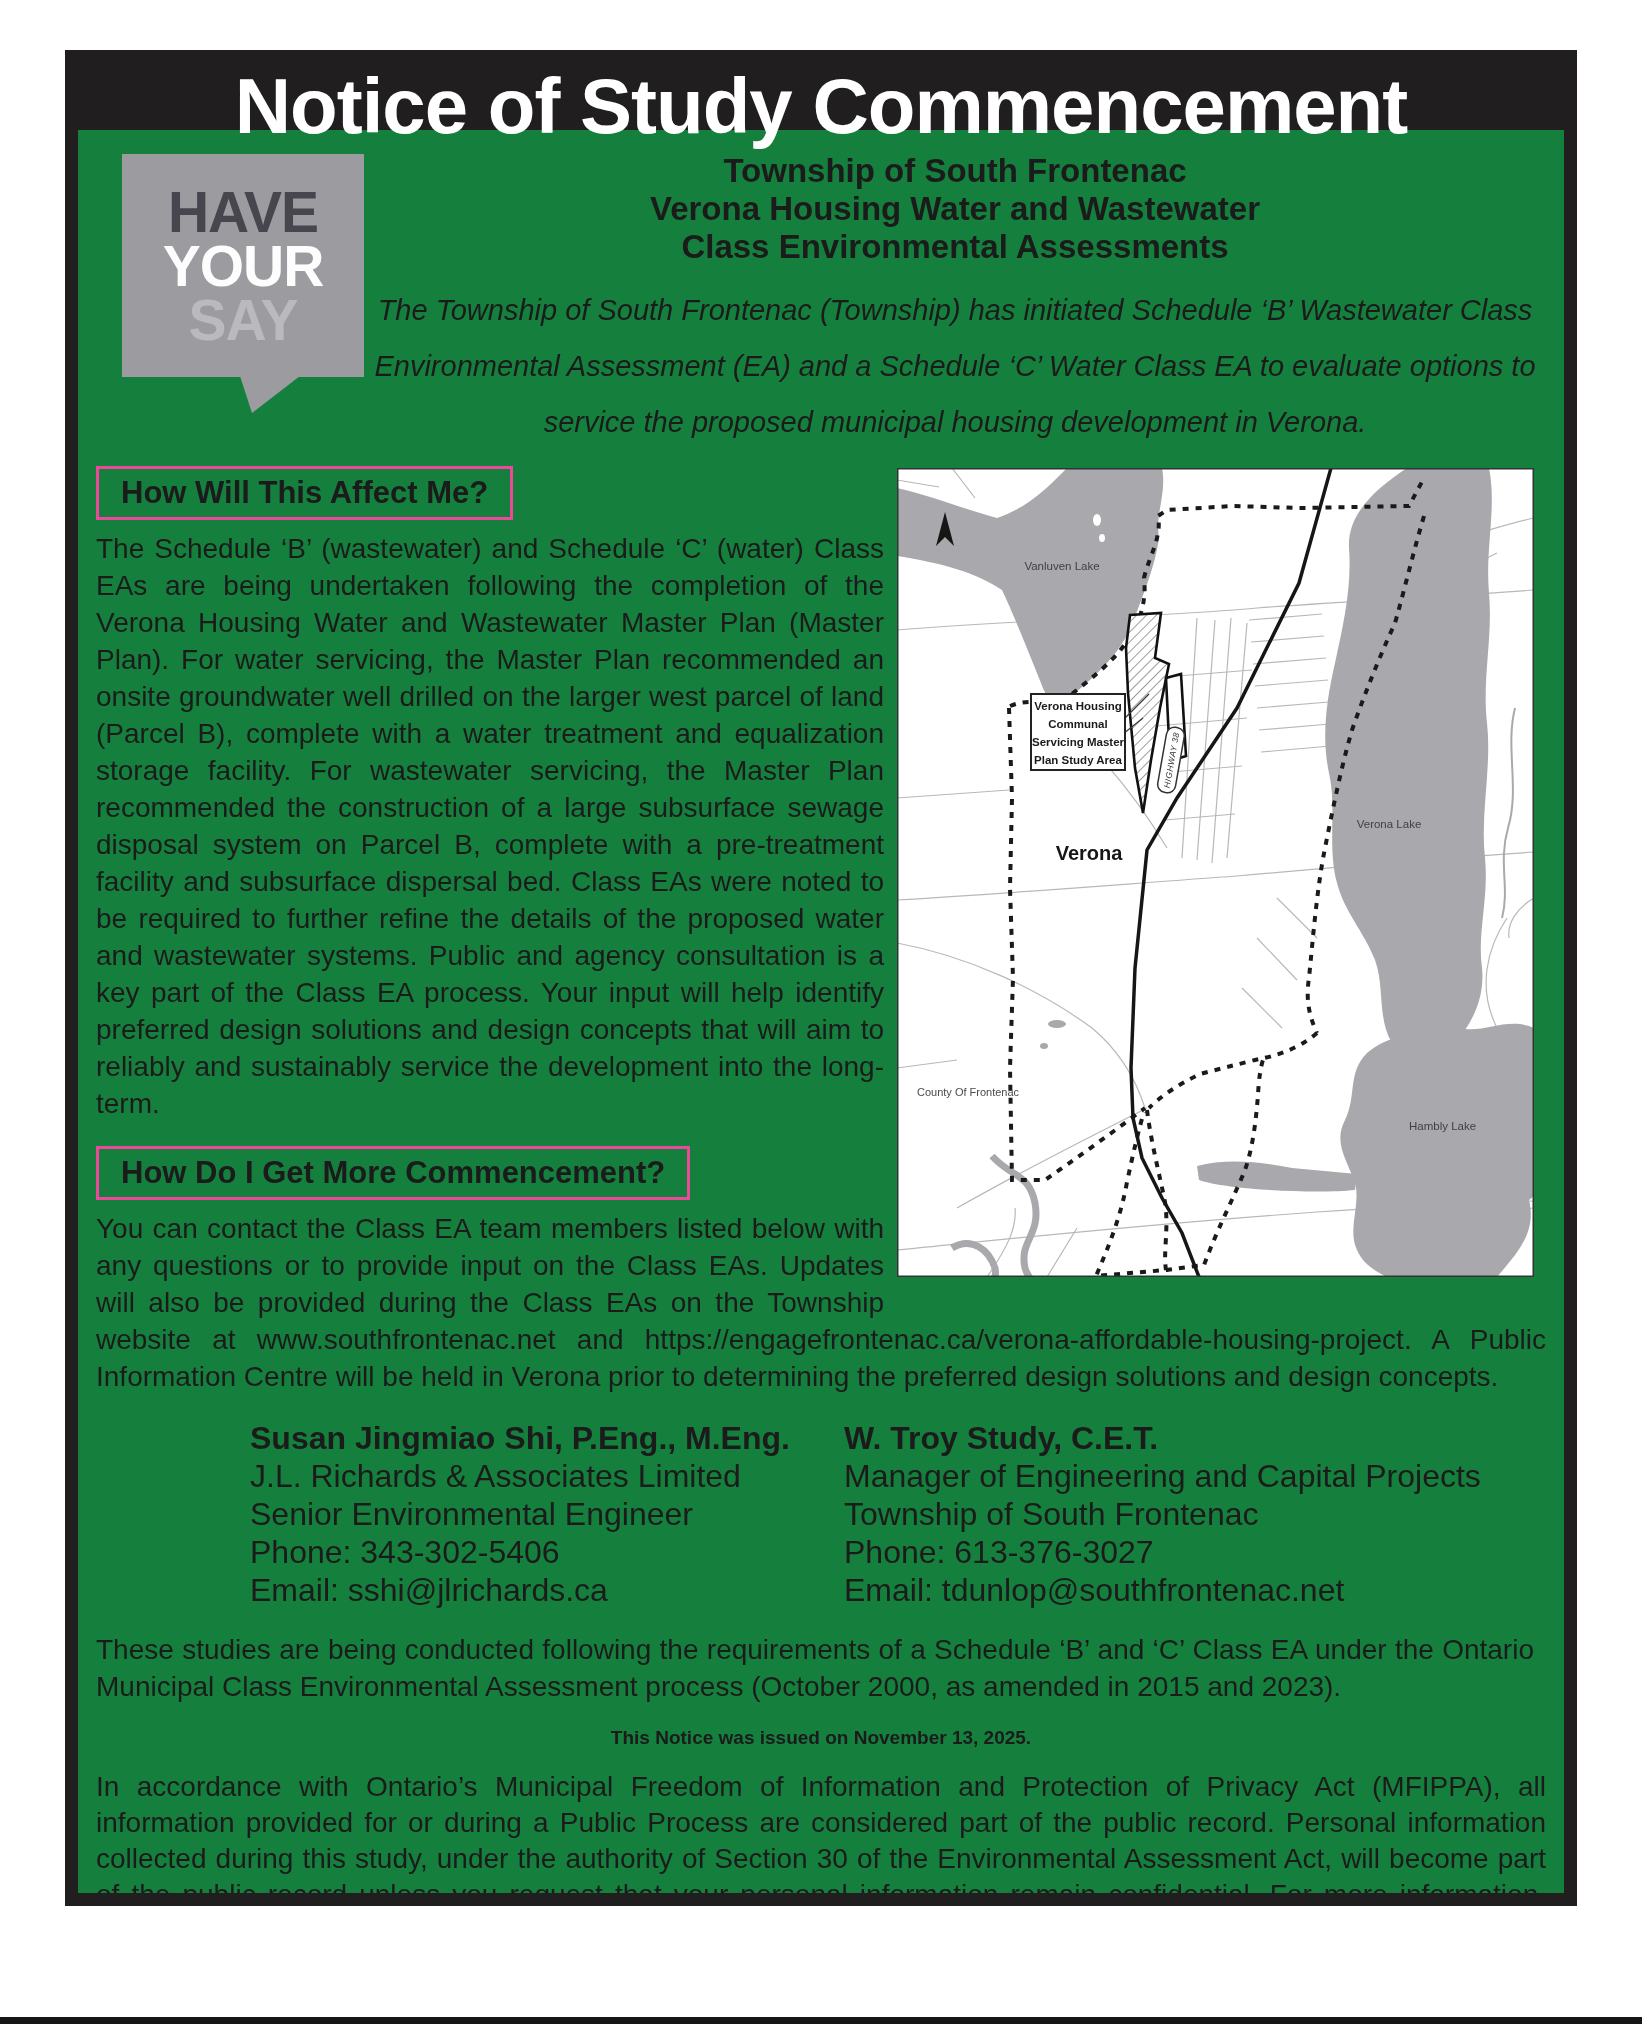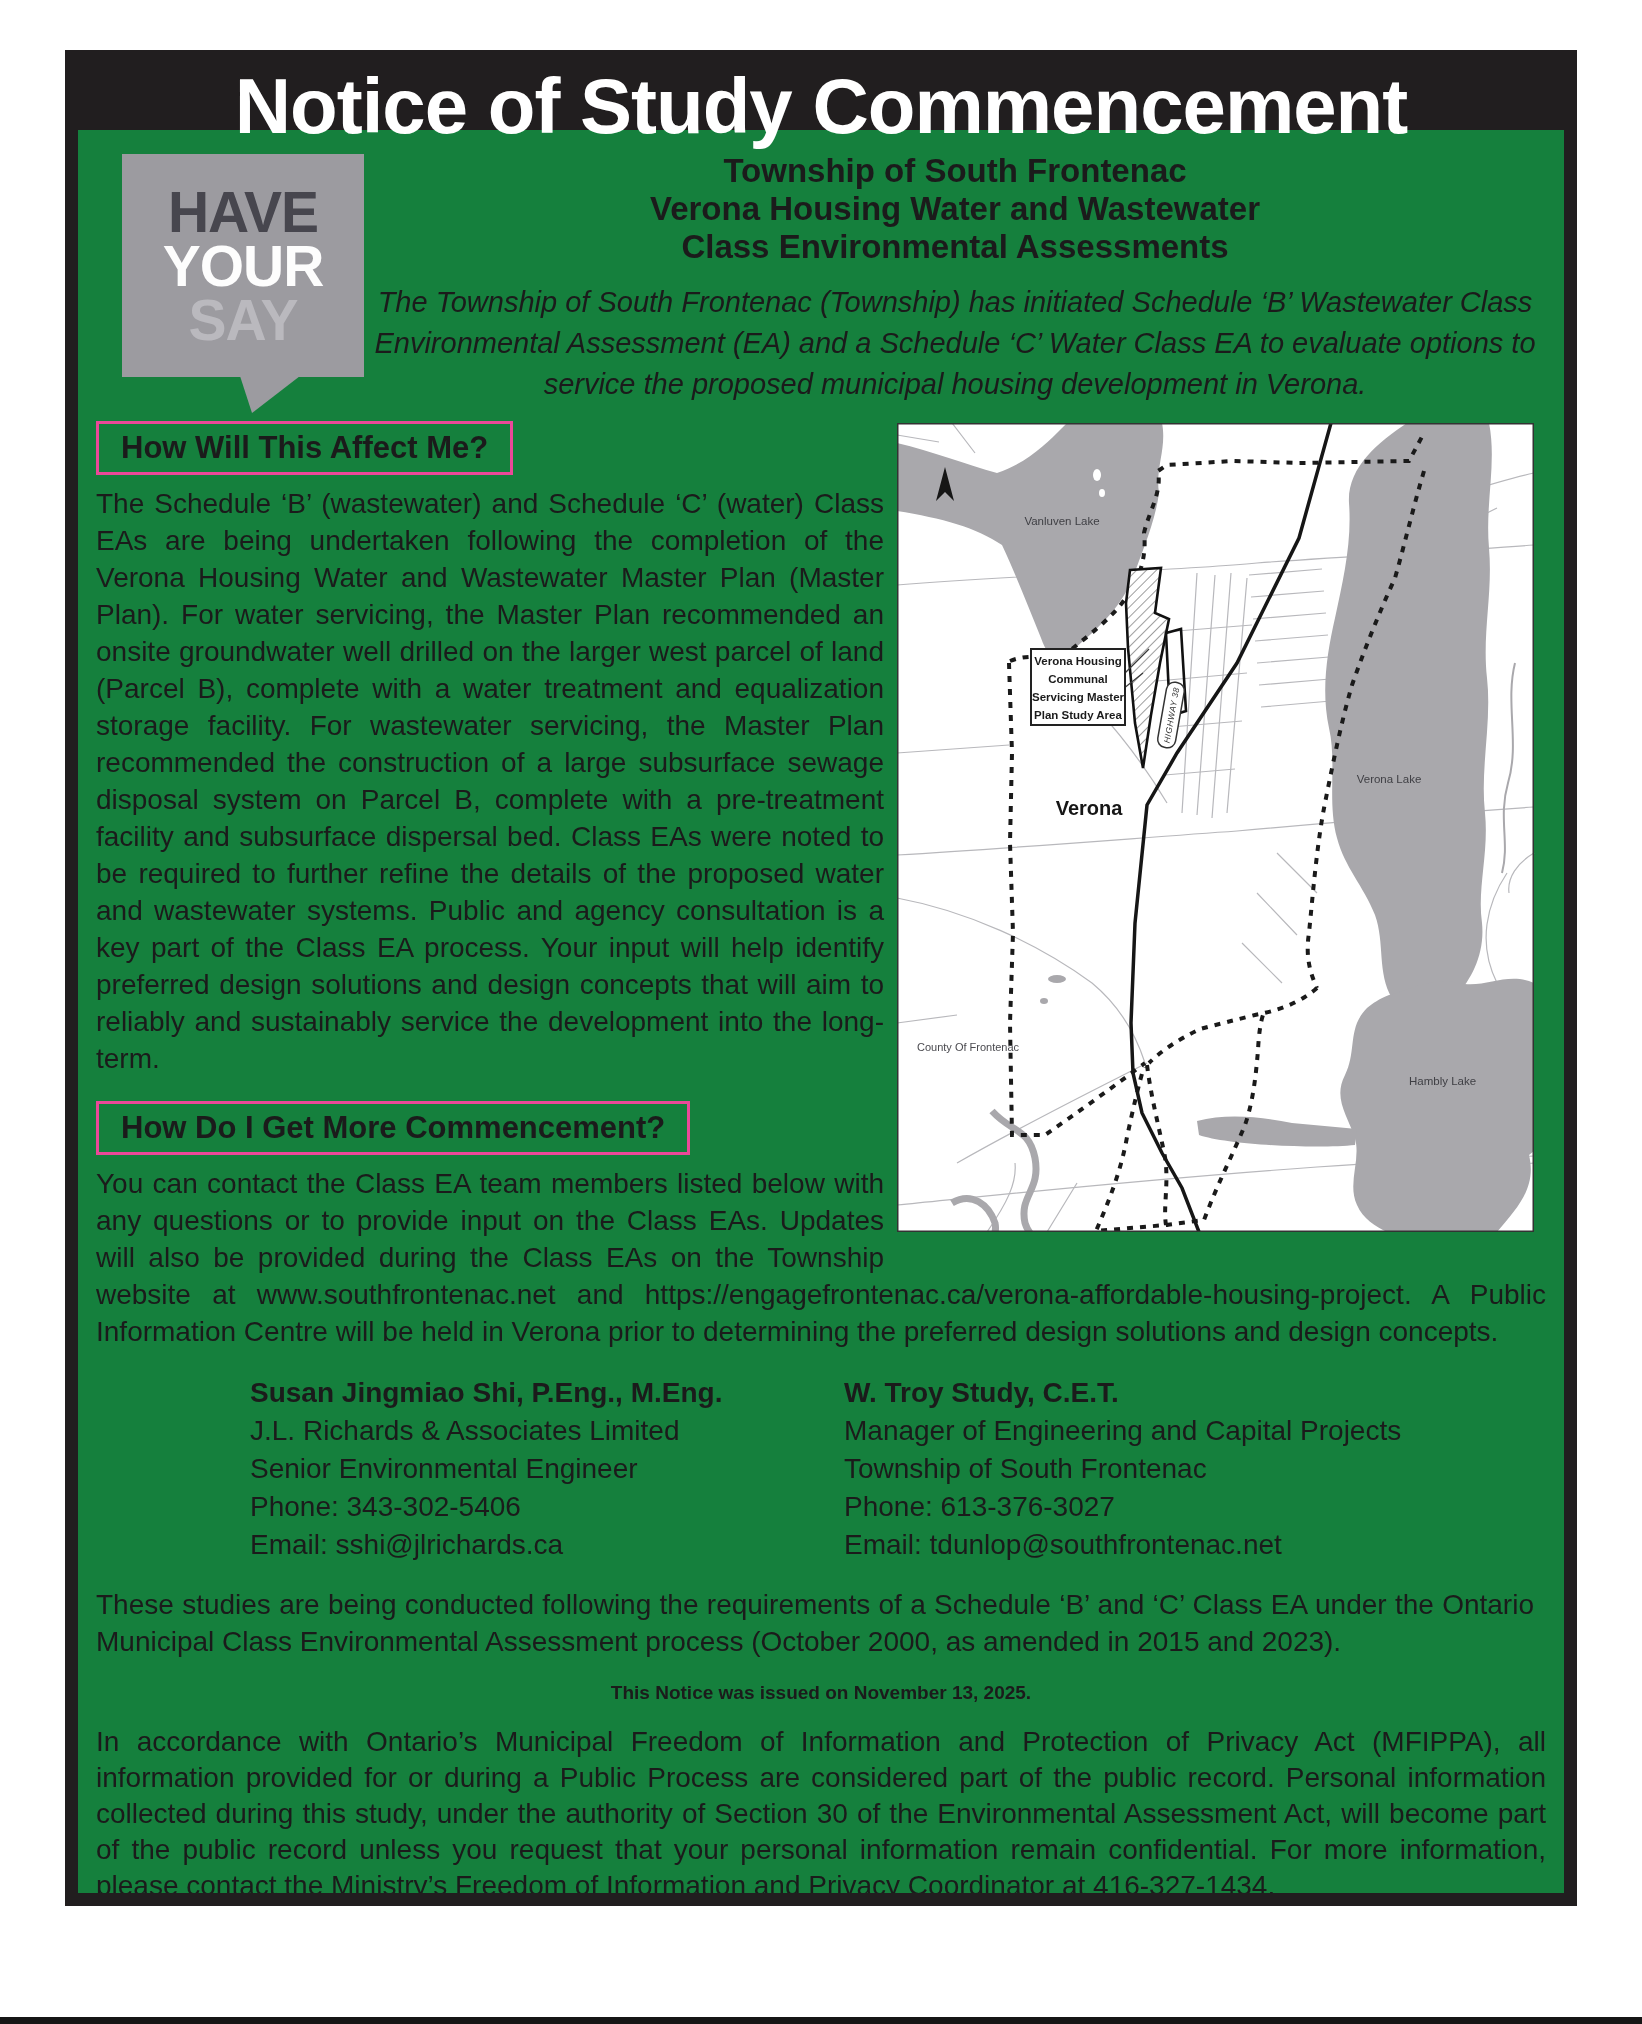--- a/index.html
+++ b/index.html
@@ -28,39 +28,39 @@
     content:"";position:absolute;left:118px;bottom:-36px;width:0;height:0;
     border-top:37px solid #9c9ba0;border-left:12px solid transparent;border-right:48px solid transparent;
   }
   .logo-line{font-weight:800;font-size:57px;line-height:54px;letter-spacing:-1px;}
   .logo-have{color:#47464e;}
   .logo-your{color:#fdfdfd;}
   .logo-say{color:#bab9be;}
   .header-text{flex:1;text-align:center;padding-top:22px;}
   .header-text .h-line{font-weight:bold;font-size:33px;line-height:38px;}
   .intro{
-    font-style:italic;font-size:29px;line-height:41px;max-width:1165px;margin:16px auto 0 auto;text-align:center;
+    font-style:italic;font-size:29px;line-height:56px;max-width:1165px;margin:16px auto 0 auto;text-align:center;
   }
   
   .two-col{margin-top:0;}
   .map-box{
     float:right;width:639px;margin:18px 11px 14px 12px;
   }
   .map-box svg{display:block;}
   .heading-box{
     display:inline-block;border:3px solid #ec4899;font-weight:bold;font-size:31px;
     padding:6px 22px;margin-top:16px;
   }
   .heading-box.second{margin-top:24px;}
   p.body{
     font-size:28px;line-height:37px;text-align:justify;margin:10px 0 0 0;
   }
   
   .contacts{position:relative;height:200px;margin-top:24px;clear:none;}
-  .contact{position:absolute;top:0;font-size:28px;line-height:38px;}
+  .contact{position:absolute;top:0;font-size:32px;line-height:38px;}
   .contact .name{font-weight:bold;}
   .c1{left:154px;}
   .c2{left:748px;}
   p.footer-par{font-size:28px;line-height:37px;text-align:justify;margin:12px 12px 0 0;}
   .issued{font-weight:bold;font-size:19px;text-align:center;margin-top:22px;}
   p.privacy{font-size:28px;line-height:36px;text-align:justify;margin:20px 0 0 0;}
   .bottom-rule{position:absolute;left:0;bottom:0;width:1642px;height:7px;background:#161616;}
   .clearfix::after{content:"";display:block;clear:both;}
   
   svg text{font-family:"Liberation Sans","DejaVu Sans",sans-serif;}

